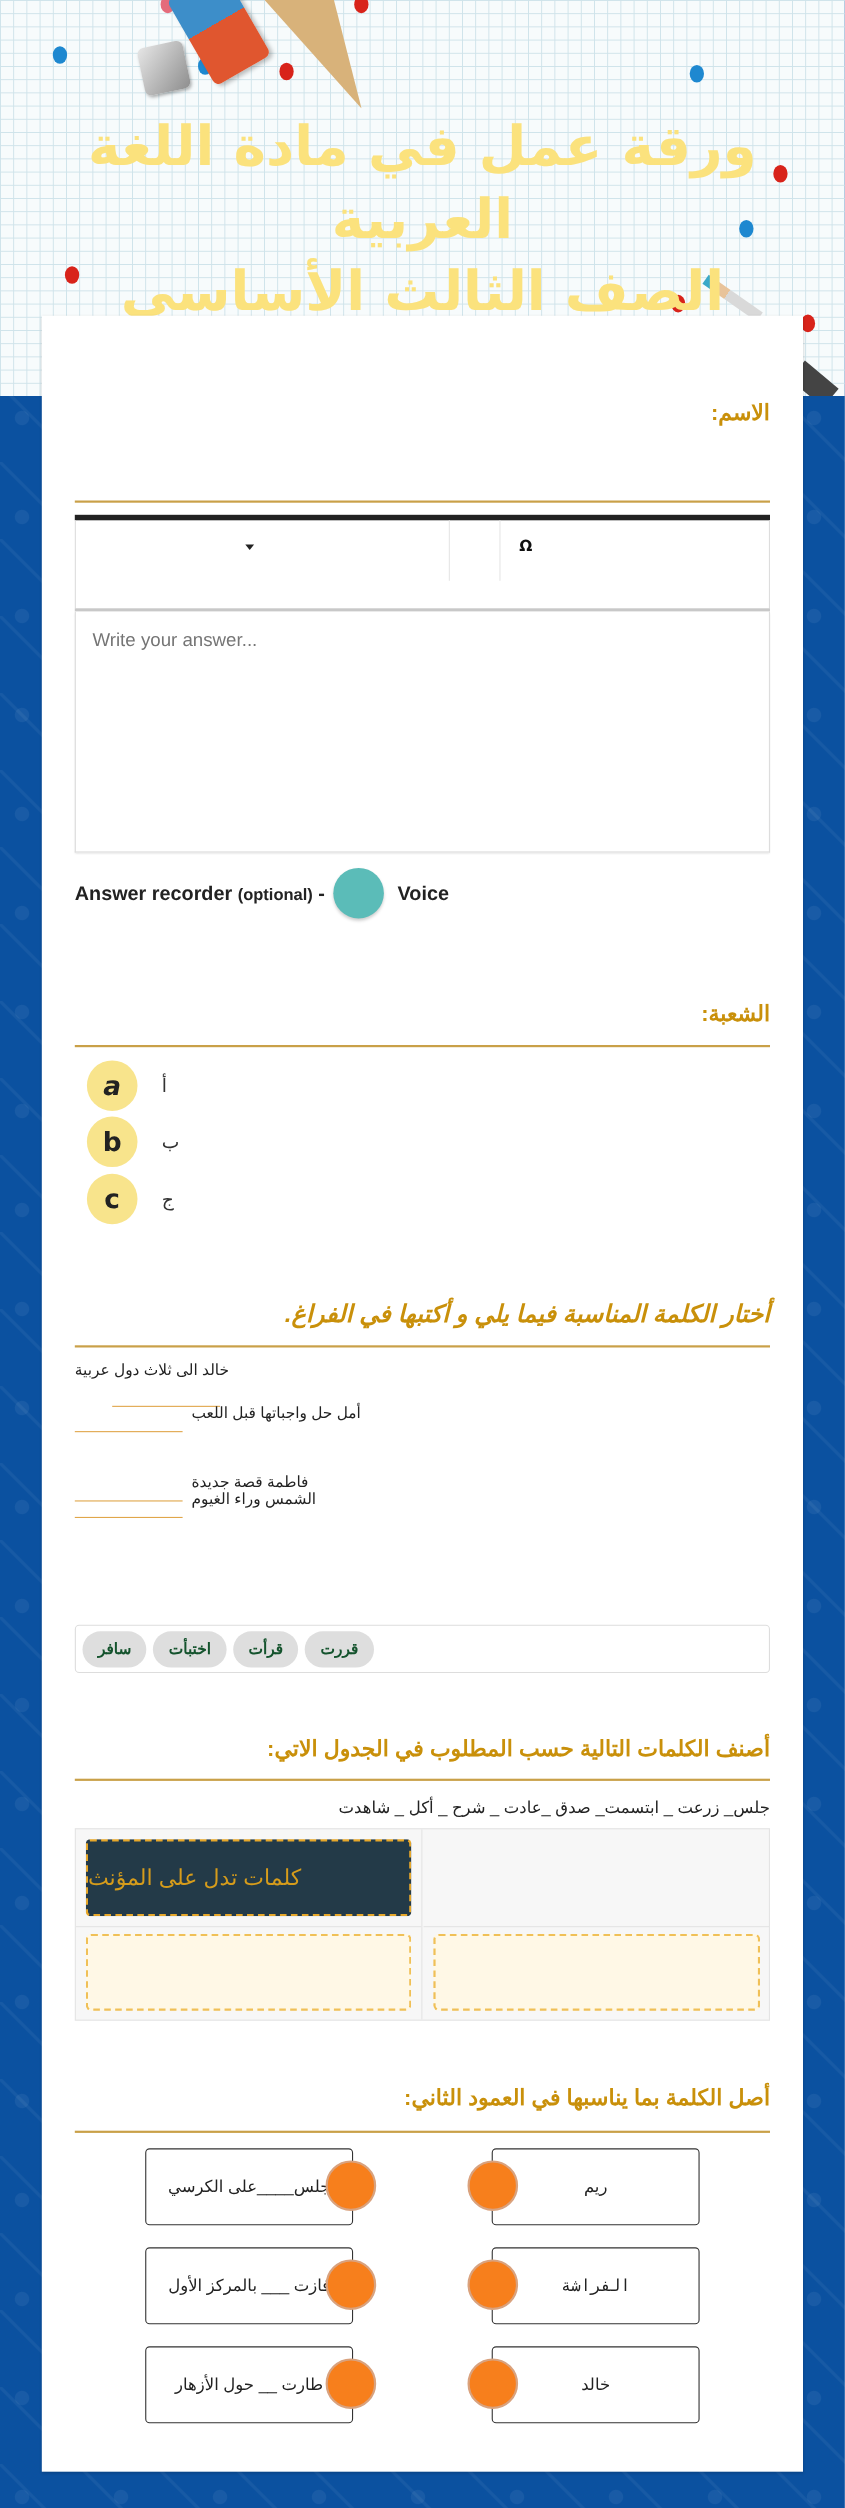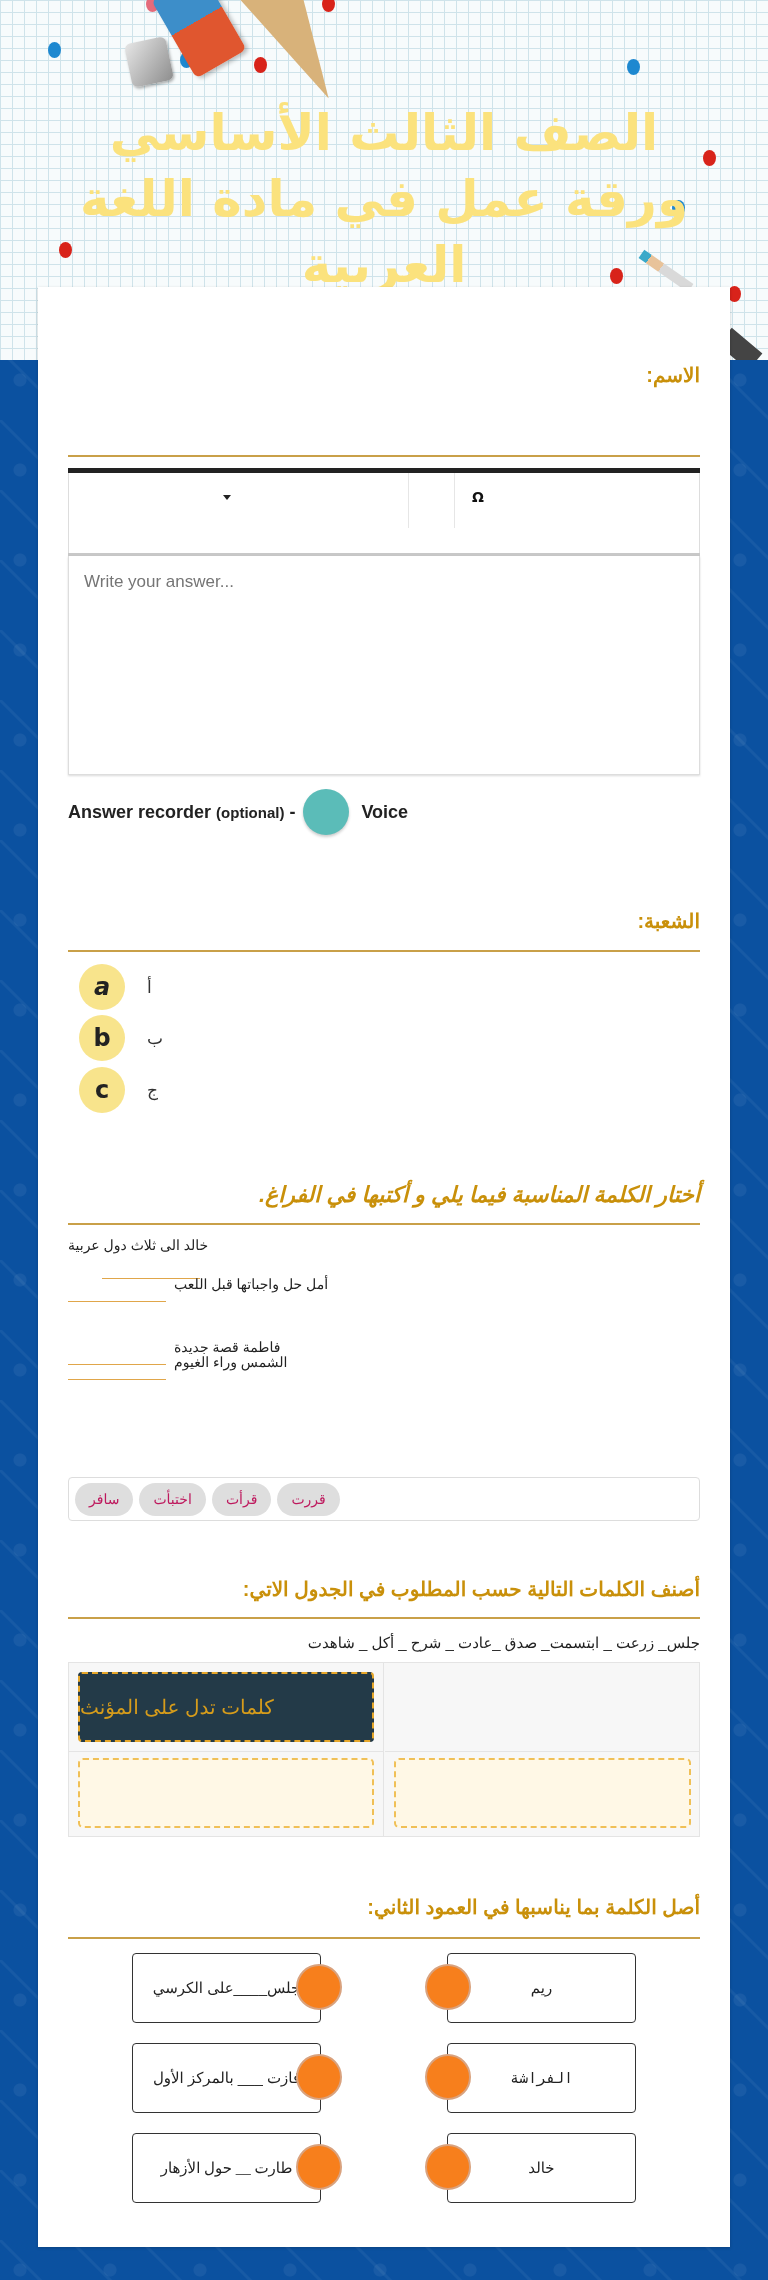--- a/index.html
+++ b/index.html
@@ -118,21 +118,21 @@
   .fill-input {
     display: inline-block; width: 98px; height: 24px; border: none; border-bottom: 1px solid #e0a64a;
     margin-right: 8px; margin-top: 2px; background: transparent; outline: none;
   }
   .chips {
     position: absolute; left: 30px; width: 632px; top: 1190px; height: 44px;
     border: 1px solid #ddd; border-radius: 4px; padding: 5px 6px; display: flex; gap: 6px; align-items: center;
   }
   .chip {
     height: 33px; border-radius: 17px; background: #dedede; padding: 0 14px;
-    display: flex; align-items: center; font-size: 14px; color: #be185d; cursor: grab;
+    display: flex; align-items: center; font-size: 14px; color: #14532d; cursor: grab; font-weight: bold;
   }
 
   .word-list { position: absolute; right: 30px; top: 1347px; font-size: 15px; color: #222; direction: rtl; }
   .sort-table {
     position: absolute; left: 30px; width: 632px; top: 1375px; height: 175px;
     border: 1px solid #e4e4e4; background: #f7f7f7;
   }
   .sort-col { position: absolute; top: 0; width: 315px; height: 173px; }
   .sort-col.left { left: 0; border-right: 1px solid #e4e4e4; }
   .sort-col.right { left: 316px; }
@@ -172,22 +172,22 @@
   <div class="dot blue" style="left:672px;top:200px;"></div>
   <div class="dot red" style="left:59px;top:242px;"></div>
   <div class="dot red" style="left:610px;top:268px;"></div>
   <div class="dot red" style="left:728px;top:286px;"></div>
   <div class="ruler"></div>
   <div class="eraser"></div>
   <div class="sharpener"></div>
   <div class="pencil"></div>
   <div class="pencil-dark"></div>
   <div class="title">
+    <div>ورقة عمل في مادة اللغة العربية</div>
     <div>الصف الثالث الأساسي</div>
-    <div>ورقة عمل في مادة اللغة العربية</div>
   </div>
 </div>
 
 <div class="card">
 
   <div class="heading" style="top:76px;">الاسم:</div>
   <div class="rule" style="top:168px;"></div>
 
   <div class="editor-top"></div>
   <div class="toolbar">
@@ -284,21 +284,21 @@
 
   <div class="match-card" style="left:94px;top:1756px;">
     <span>فازت ___ بالمركز الأول</span>
   </div>
   <div class="match-dot" style="left:258px;top:1767px;"></div>
   <div class="match-card" style="left:409px;top:1756px;font-family:Liberation Mono, monospace;">
     <span>الفراشة</span>
   </div>
   <div class="match-dot" style="left:387px;top:1767px;"></div>
 
-  <div class="match-card" style="left:94px;top:1846px;font-family:Liberation Serif, serif;">
+  <div class="match-card" style="left:94px;top:1846px;">
     <span>طارت __ حول الأزهار</span>
   </div>
   <div class="match-dot" style="left:258px;top:1857px;"></div>
   <div class="match-card" style="left:409px;top:1846px;">
     <span>خالد</span>
   </div>
   <div class="match-dot" style="left:387px;top:1857px;"></div>
 </div>
 
 </body></html>

